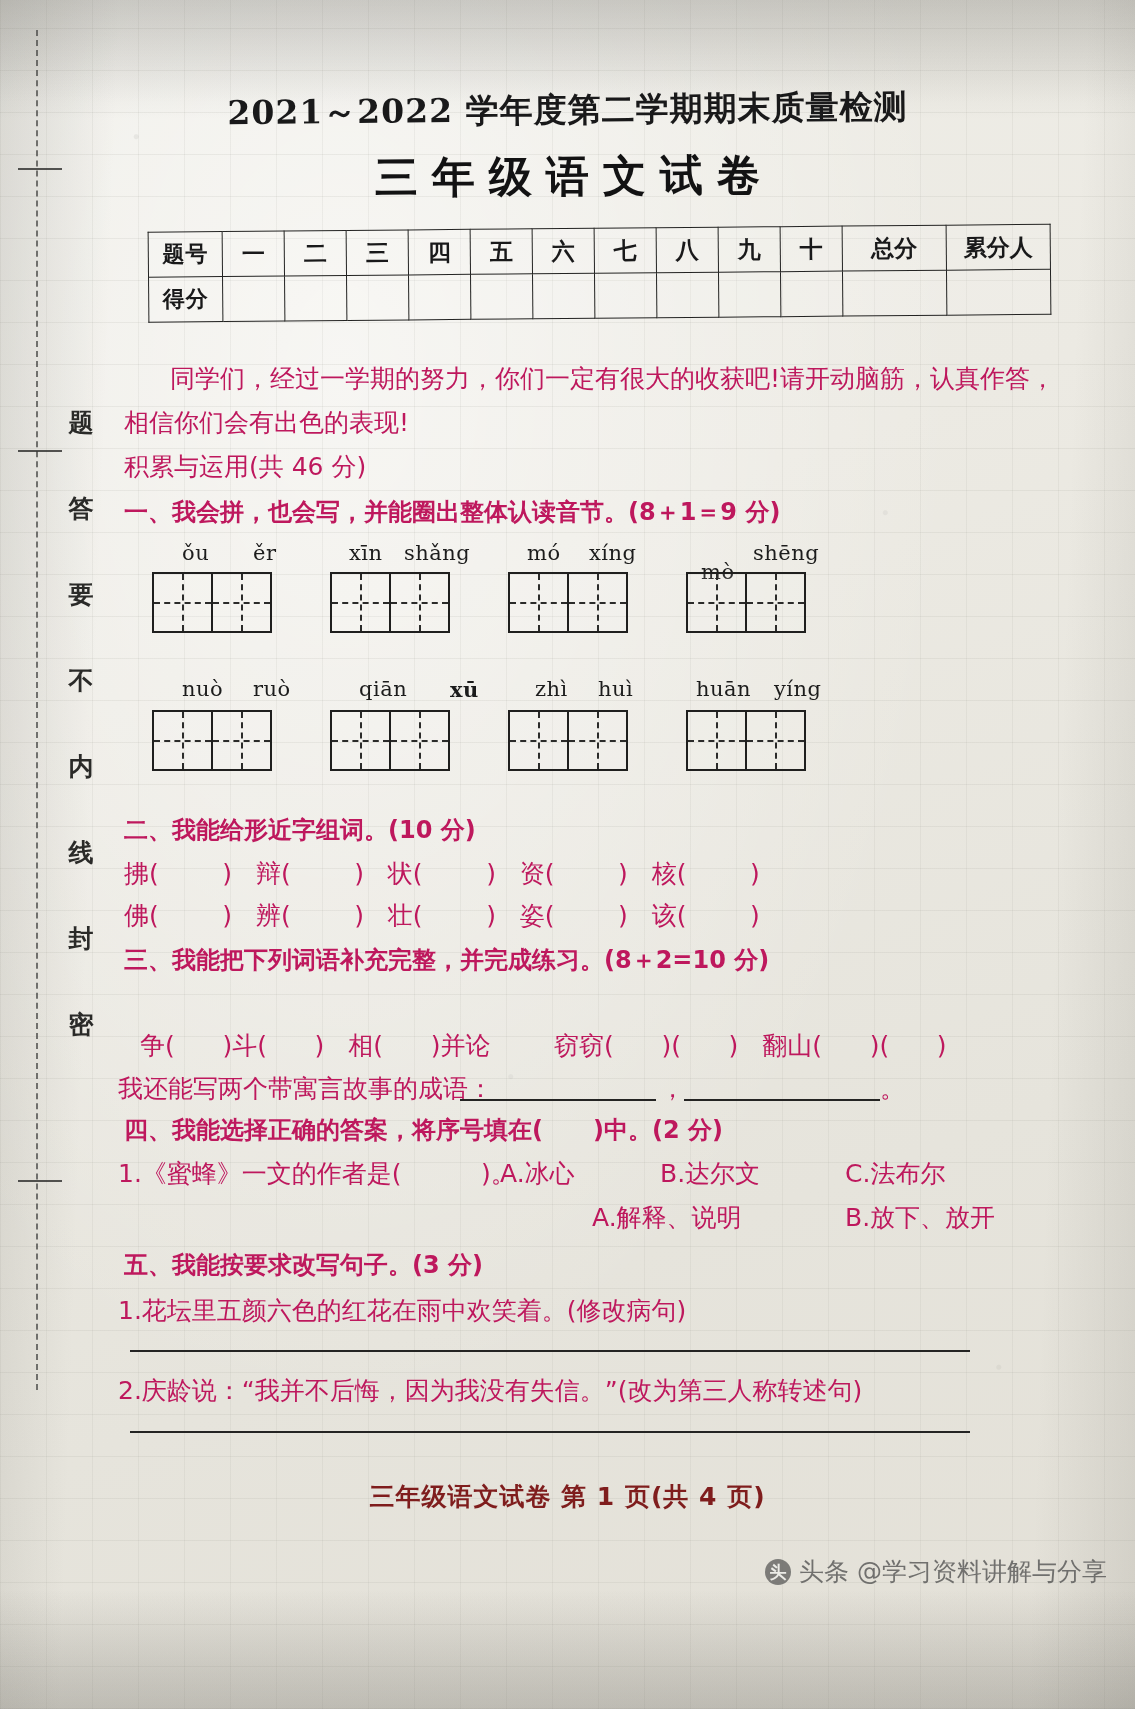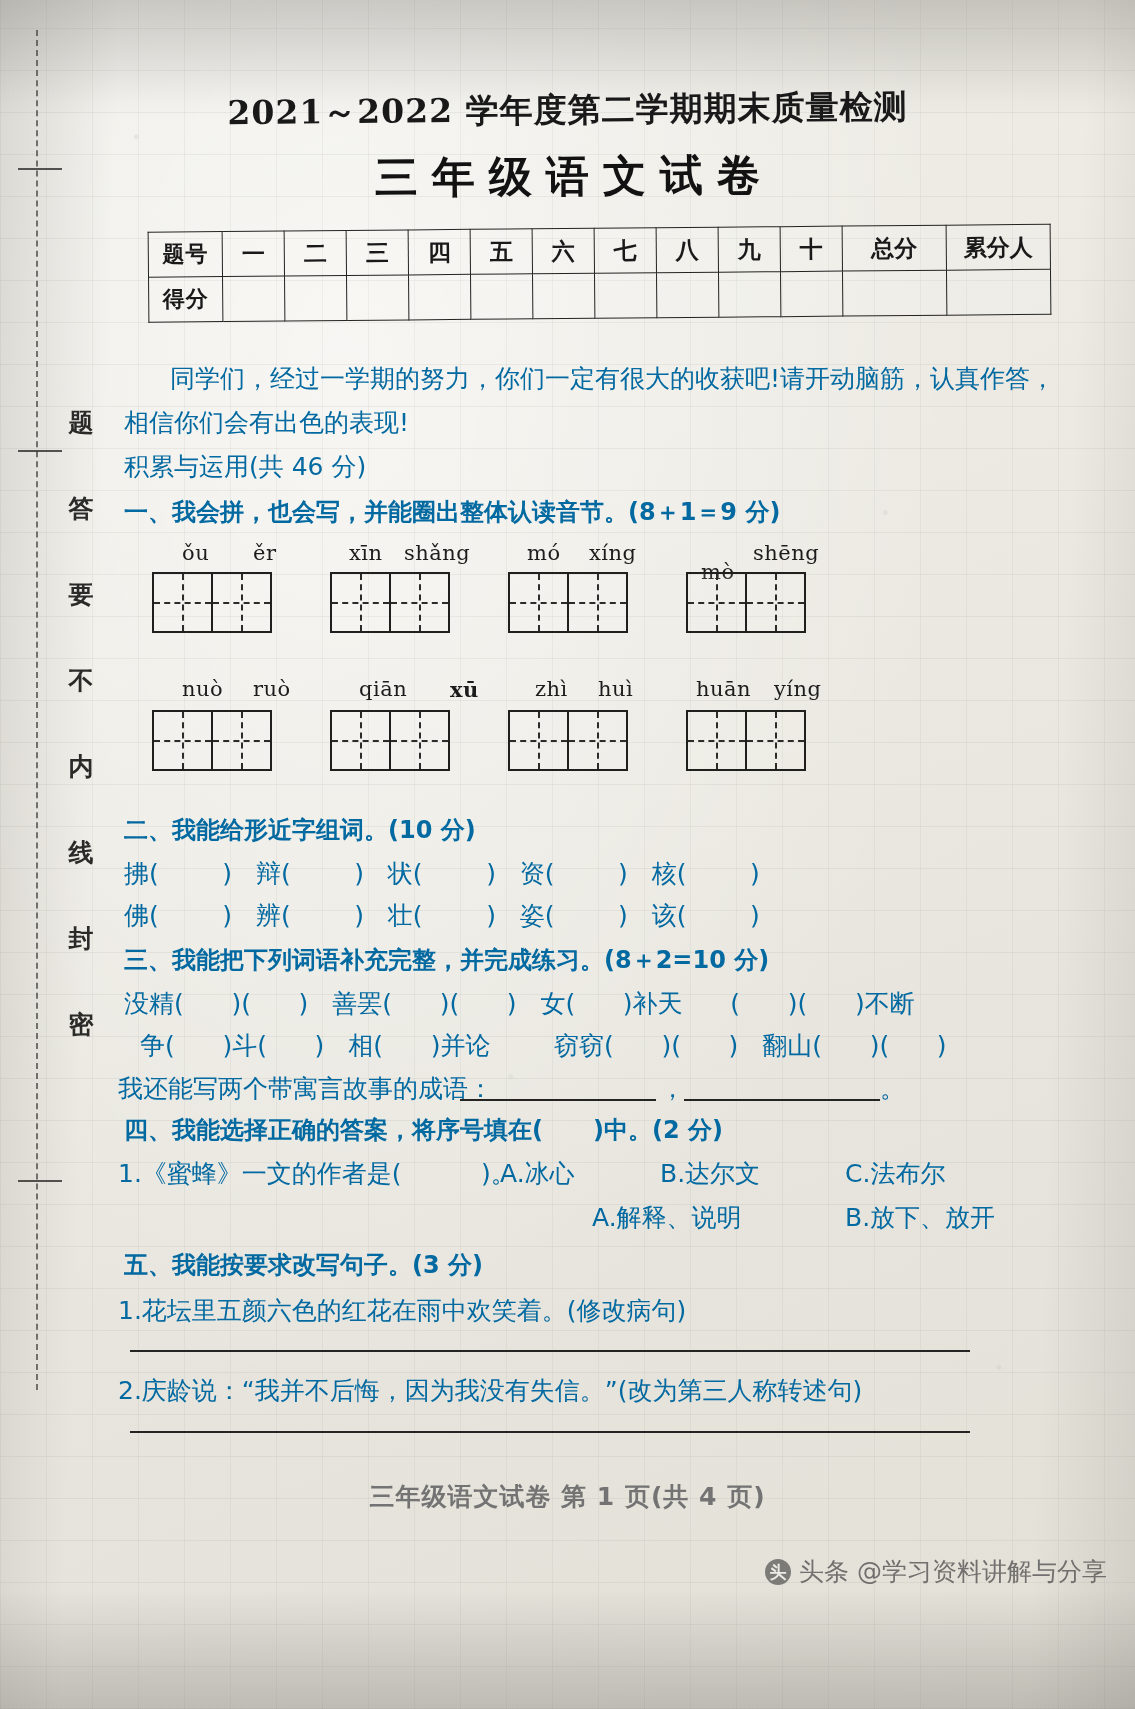--- a/index.html
+++ b/index.html
@@ -81,21 +81,21 @@
     background:rgba(255,255,255,.12);
   }
   table.score td.lbl{font-size:22px;letter-spacing:1px;}
   table.score col.c-lbl{width:74px;}
   table.score col.c-num{width:62px;}
   table.score col.c-sum{width:104px;}
   table.score col.c-who{width:104px;}
   
   .p{
     position:absolute;
-    font-size:25px;line-height:1.55;color:#0369a1;
+    font-size:25px;line-height:1.55;color:#be185d;
     font-family:"DejaVu Sans","Liberation Sans",sans-serif;
     white-space:pre;
   }
   .intro1{left:170px;top:360px;}
   .intro2{left:124px;top:404px;}
   .sect-title{left:124px;top:448px;font-size:25px;}
   .q-head{left:124px;font-weight:700;font-size:24px;}
   .py{
     position:absolute;font-size:21px;color:#1c1c1c;
     font-family:"DejaVu Serif","Liberation Serif",serif;
@@ -116,21 +116,21 @@
     border-left:2px dashed #2b2b2a;transform:translateX(-1px);
   }
   .tzg .cell::after{
     content:"";position:absolute;top:50%;left:0;right:0;
     border-top:2px dashed #2b2b2a;transform:translateY(-1px);
   }
   
   .ans-rule{position:absolute;height:2px;background:#242423;}
   .footer{
     position:absolute;left:0;right:0;top:1480px;text-align:center;
-    font-size:25px;font-weight:700;color:#737373;
+    font-size:25px;font-weight:700;color:#7f1d1d;
     font-family:"DejaVu Sans","Liberation Sans",sans-serif;
     letter-spacing:1px;
   }
   .watermark{
     position:absolute;right:28px;top:1555px;
     font-size:25px;color:#5d5d5c;opacity:.85;
     font-family:"DejaVu Sans","Liberation Sans",sans-serif;
     display:flex;align-items:center;gap:8px;
   }
   .wm-badge{
@@ -280,21 +280,20 @@
   <div class="tzg" style="left:686px;top:710px;">
     <div class="cell"></div>
     <div class="cell"></div>
   </div>
 
   <div class="p q-head" style="top:812px;text-align:right;">二、我能给形近字组词。(10 分)</div>
   <div class="p" style="left:124px;top:855px;">拂(        )   辩(        )   状(        )   资(        )   核(        )</div>
   <div class="p" style="left:124px;top:897px;">佛(        )   辨(        )   壮(        )   姿(        )   该(        )</div>
 
   <div class="p q-head" style="top:942px;">三、我能把下列词语补充完整，并完成练习。(8＋2=10 分)</div>
-  <div class="p" style="left:124px;top:985px;">没精(      )(      )   善罢(      )(      )   女(      )补天      (      )(      )不断</div>
   <div class="p" style="left:124px;top:1027px;margin-left:16px;">争(      )斗(      )   相(      )并论        窃窃(      )(      )   翻山(      )(      )</div>
   <div class="p" style="left:118px;top:1070px;">我还能写两个带寓言故事的成语：</div>
   <div class="ans-rule" style="left:460px;top:1099px;width:196px;"></div>
   <div class="p" style="left:660px;top:1070px;">，</div>
   <div class="ans-rule" style="left:684px;top:1099px;width:196px;"></div>
   <div class="p" style="left:880px;top:1070px;">。</div>
 
   <div class="p q-head" style="top:1112px;">四、我能选择正确的答案，将序号填在(      )中。(2 分)</div>
   <div class="p" style="left:118px;top:1155px;">1.《蜜蜂》一文的作者是(          )。</div>
   <div class="p" style="left:500px;top:1155px;">A.冰心</div>

